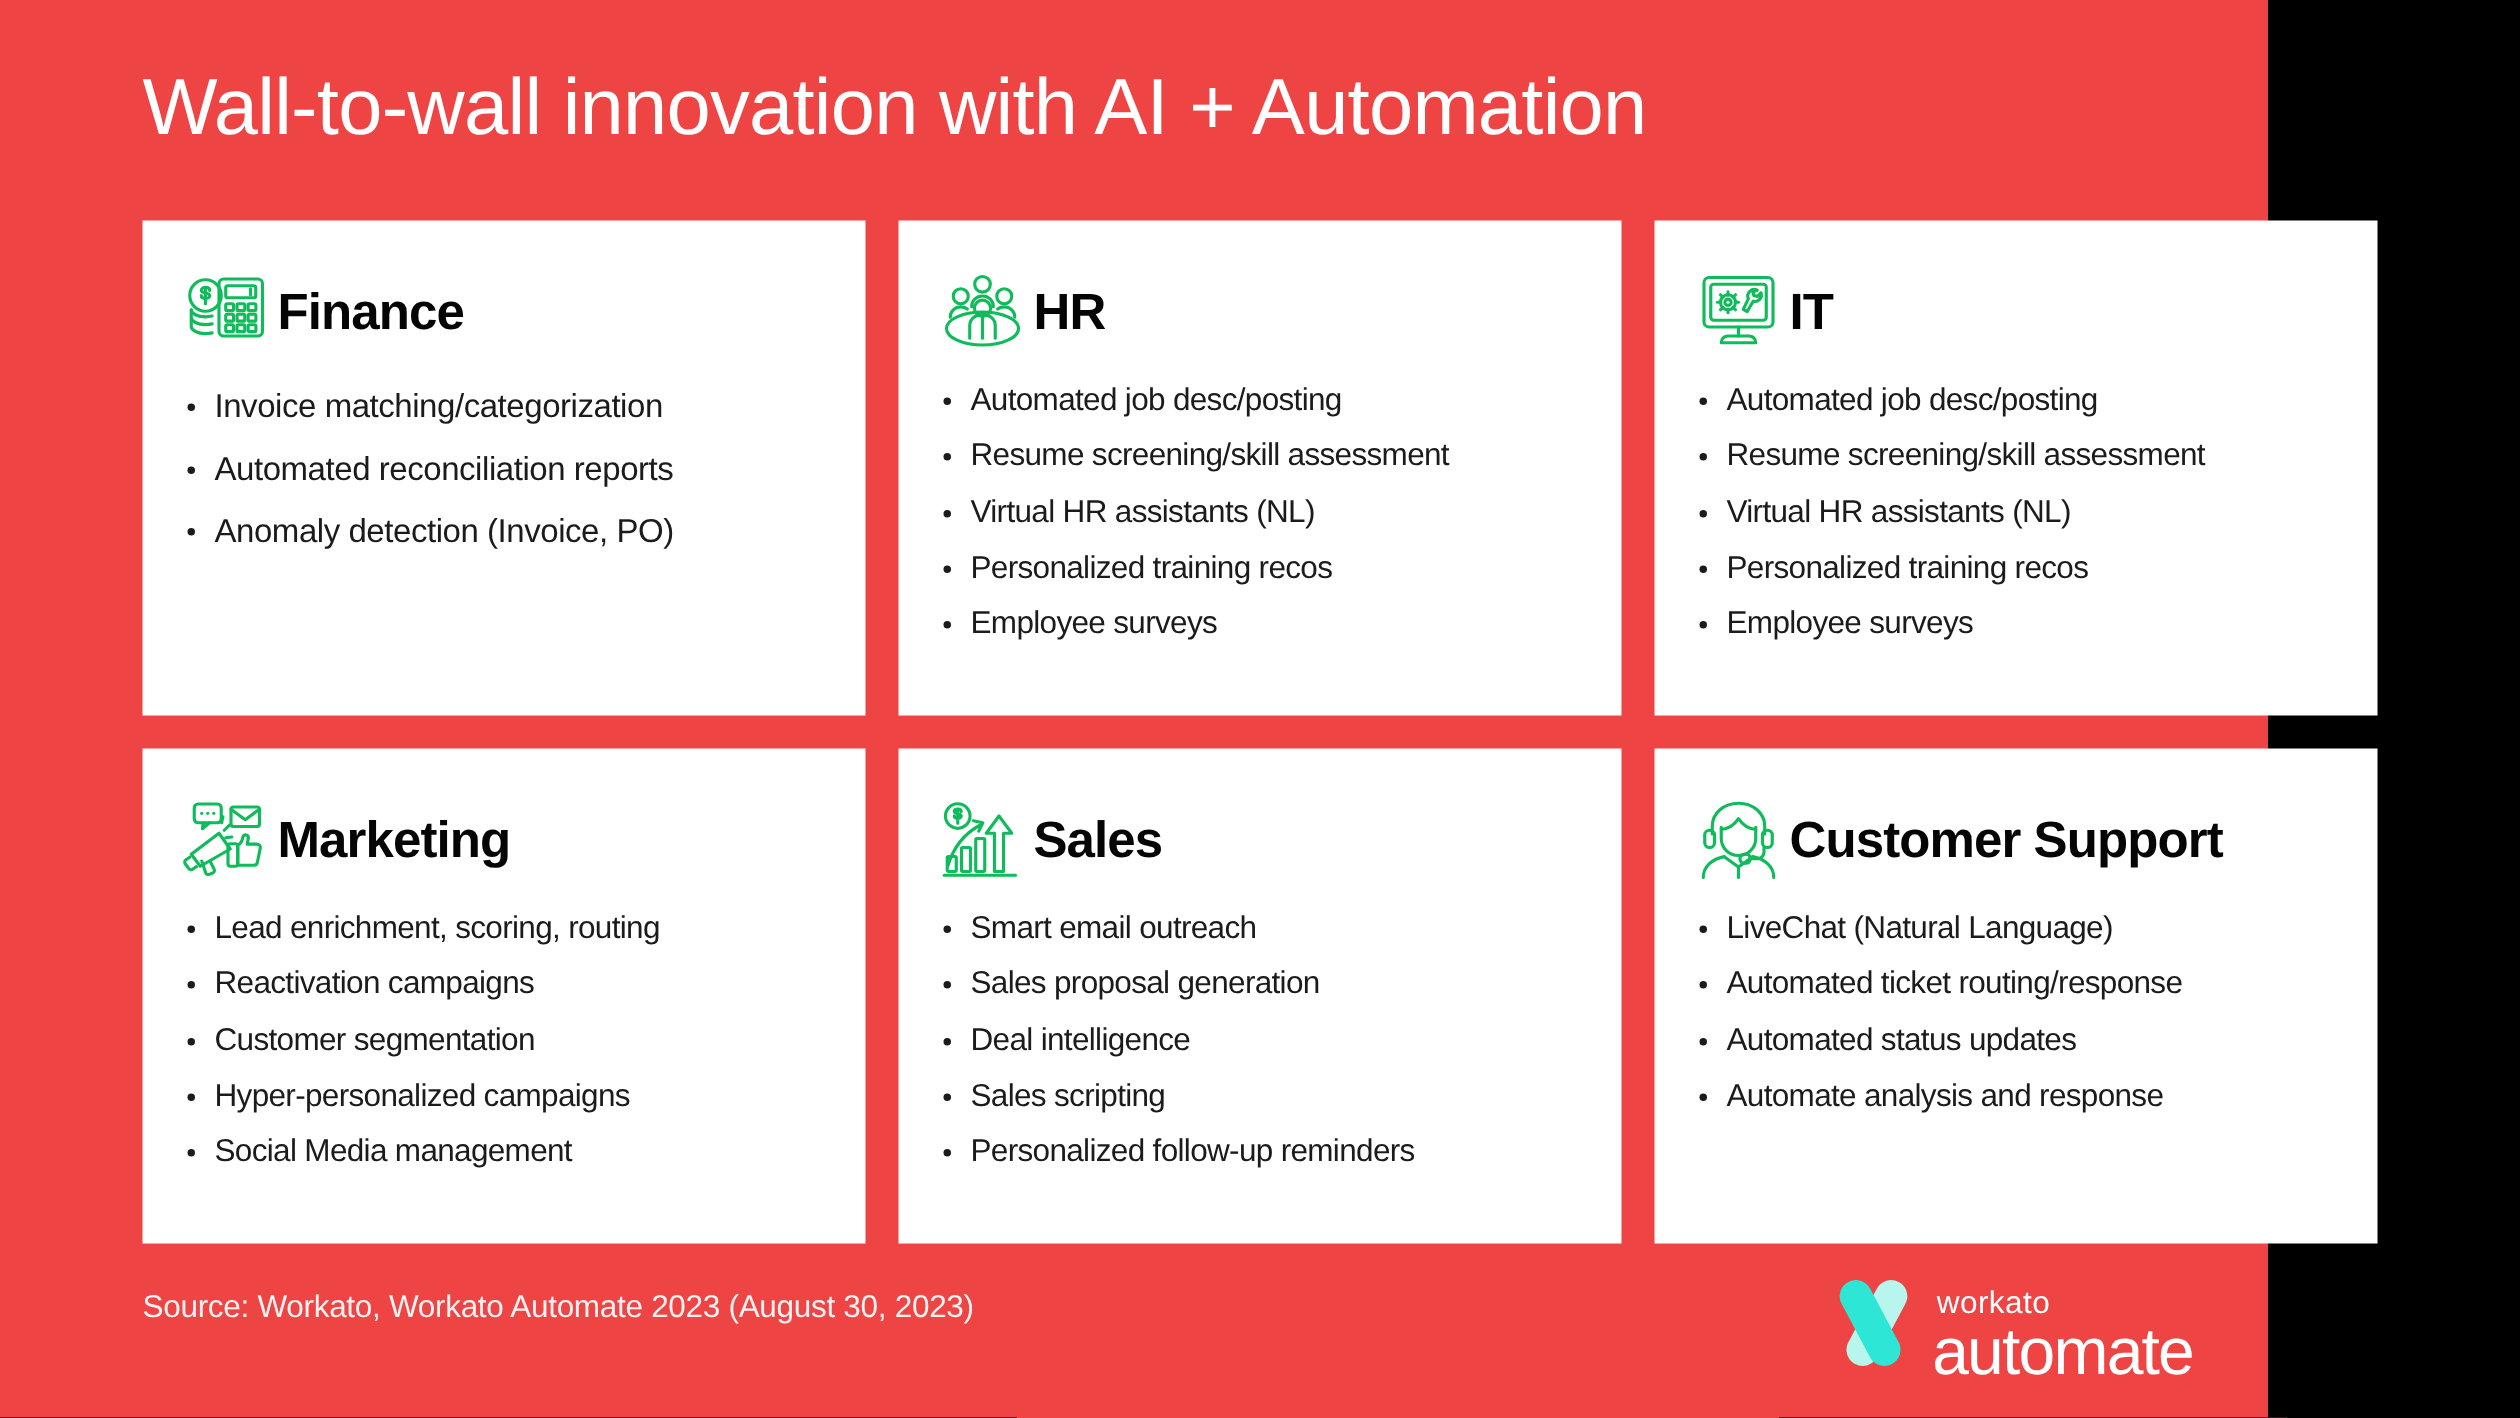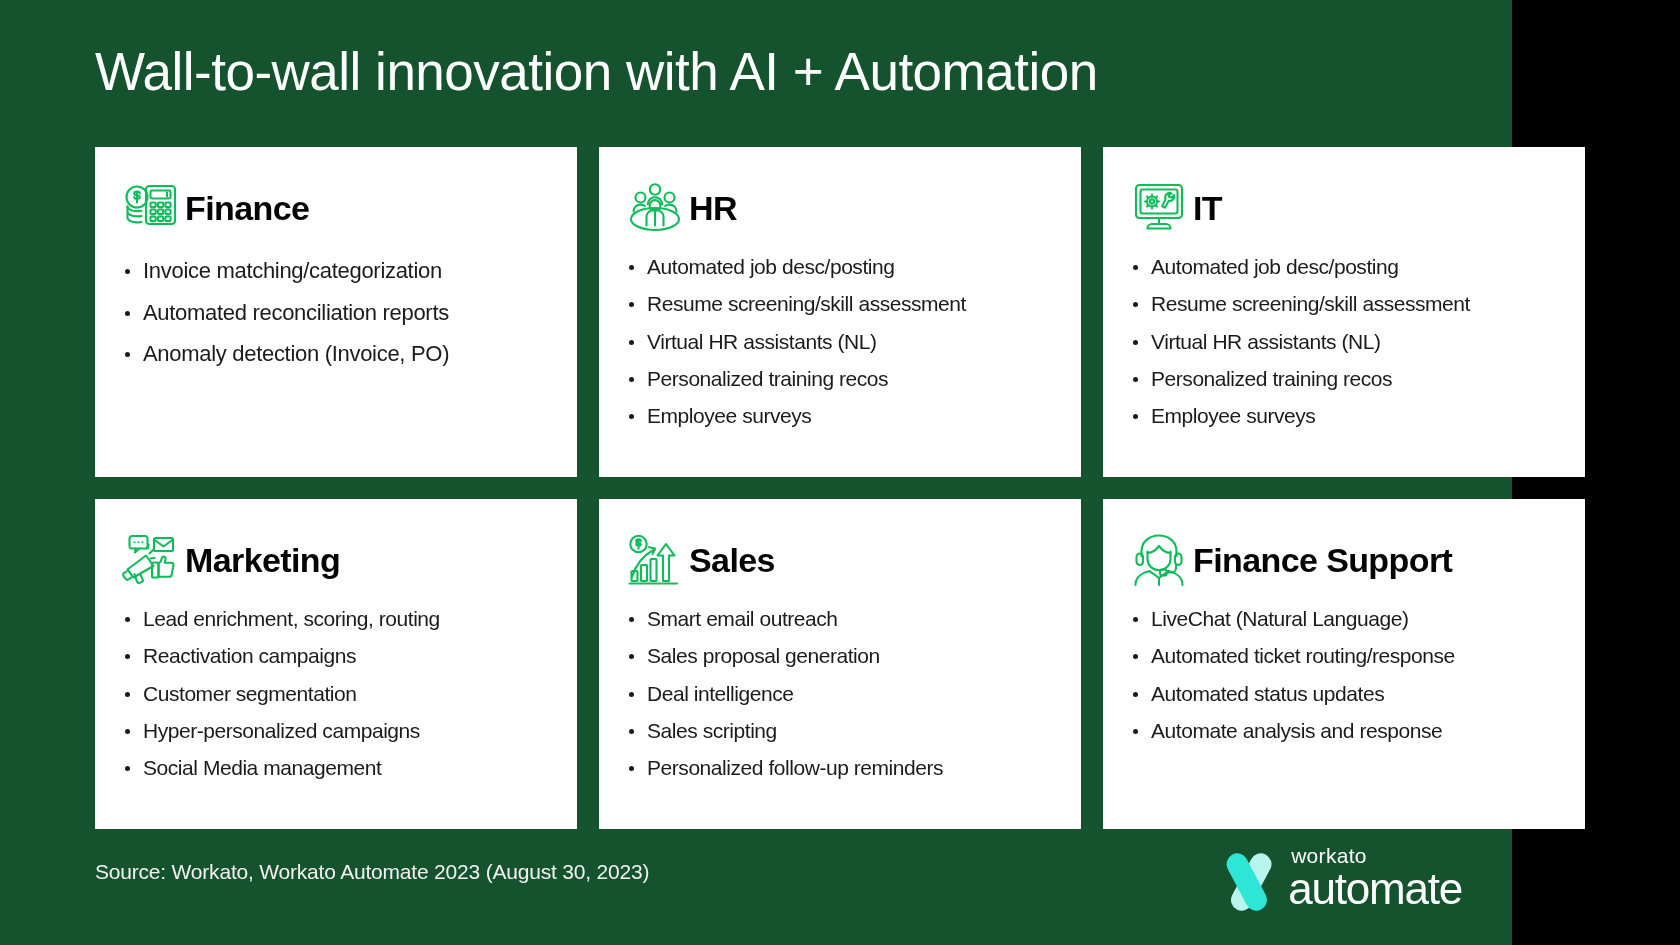--- a/index.html
+++ b/index.html
@@ -5,21 +5,21 @@
   * { margin:0; padding:0; box-sizing:border-box; }
   html, body {
     width:1680px; height:945px;
     background:#000000;
     font-family:"Liberation Sans", sans-serif;
     overflow:hidden;
   }
   .slide {
     position:relative;
     width:1512px; height:945px;
-    background:#14532d;
+    background:#ef4444;
   }
 
   
   .title {
     position:absolute;
     left:95px; top:42px;
     font-size:53px;
     font-weight:400;
     letter-spacing:-0.5px;
     color:#ffffff;
@@ -99,21 +99,21 @@
     font-size:21px;
     color:#f2f2f2;
     letter-spacing:-0.2px;
     white-space:nowrap;
   }
 
   .logo {
     position:absolute;
     right:50px; top:845px;
     display:flex;
-    align-items:flex-start;
+    align-items:flex-end;
   }
   .logo-mark { width:78px; height:78px; flex:0 0 auto; }
   .logo-text { display:flex; flex-direction:column; align-items:flex-start; }
   .logo-workato {
     font-size:21px;
     color:#ffffff;
     letter-spacing:0.3px;
     line-height:1;
     margin-bottom:2px;
     margin-left:3px;
@@ -284,21 +284,21 @@
             <rect x="43" y="20.5" width="6.5" height="11.5" rx="3.2"></rect>
             <path d="M15.5 18.5v7.5c0 6.3 5.2 11.3 11.5 11.3s11.5-5 11.5-11.3v-7.5"></path>
             <path d="M15.5 20c4.2-.4 8.6-2.8 11.5-7.2 2.9 4.4 7.3 6.8 11.5 7.2"></path>
             <path d="M44 32v3.2c0 2.4-2 4.3-4.4 4.3h-5.1"></path>
             <rect x="28" y="36.5" width="6.8" height="6" rx="2.6"></rect>
             <path d="M3.5 52c0-7.6 6.3-12.3 14-13.9M50.5 52c0-7.6-6.3-12.3-14-13.9"></path>
             <path d="M17.5 38.1 27 45l9.5-6.9"></path>
             <line x1="27" y1="45" x2="27" y2="52"></line>
           </svg>
         </span>
-        <span class="card-title">Finance Support</span>
+        <span class="card-title">Customer Support</span>
       </div>
       <ul class="card-list">
         <li>LiveChat (Natural Language)</li>
         <li>Automated ticket routing/response</li>
         <li>Automated status updates</li>
         <li>Automate analysis and response</li>
       </ul>
     </div>
 
   </div>

